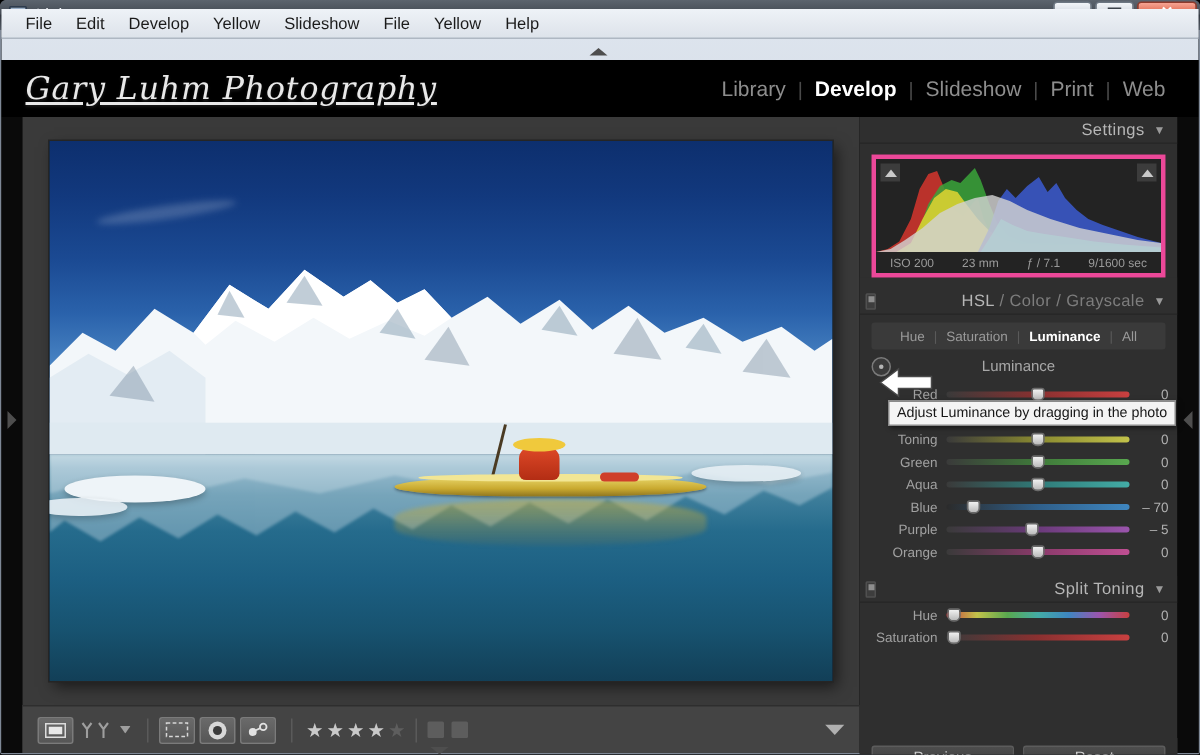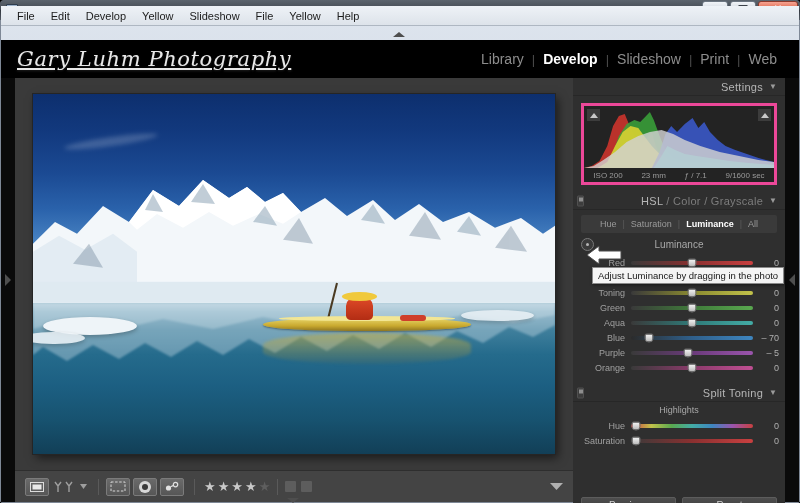--- a/index.html
+++ b/index.html
@@ -636,21 +636,20 @@
         <span class="sl-val">0</span>
       </div>
 
       <div style="height:9px"></div>
 
       <div class="panel-head">
         <span class="ph-switch"></span>
         <span class="ph-title">Split Toning</span>
         <span class="ph-arrow">▼</span>
       </div>
-      <div class="sub-label">Highlights</div>
       <div class="slider-row">
         <span class="sl-name">Hue</span>
         <span class="sl-track" style="background:linear-gradient(90deg,#c94040,#c2c24a,#59a84f,#43aca6,#3e86c0,#9b55ad,#c94040)">
           <span class="sl-knob" style="left:4%"></span>
         </span>
         <span class="sl-val">0</span>
       </div>
       <div class="slider-row">
         <span class="sl-name">Saturation</span>
         <span class="sl-track" style="background:linear-gradient(90deg,#3a3a3a,#8a3030,#c94040)">

